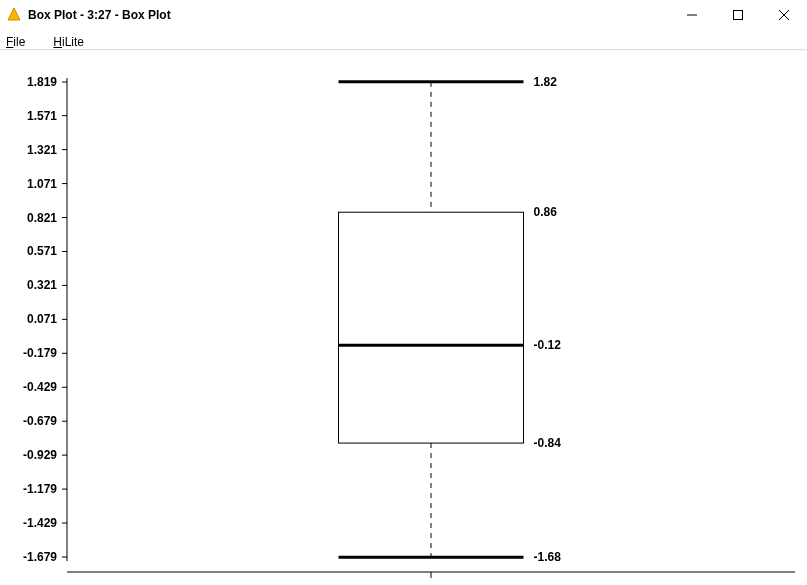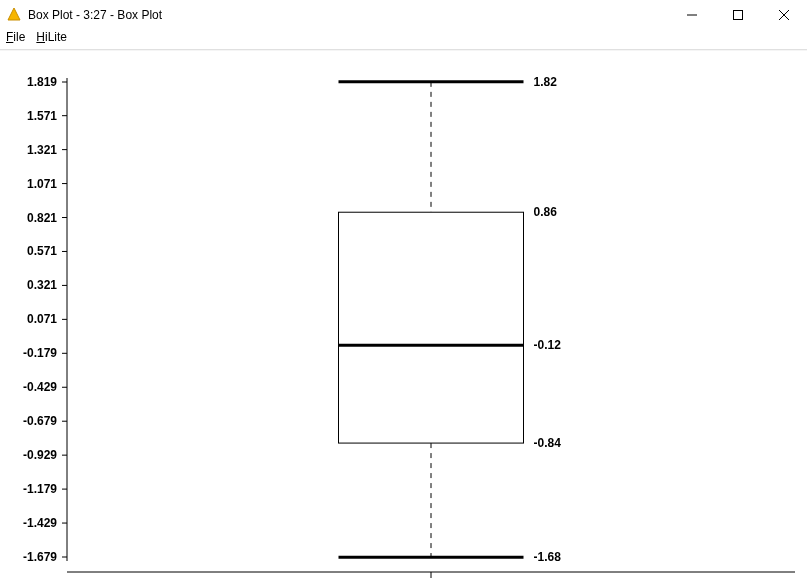--- a/index.html
+++ b/index.html
@@ -16,20 +16,21 @@
       overflow: hidden;
       position: relative;
     }
     .titlebar {
       height: 30px;
       display: flex;
       align-items: center;
       justify-content: space-between;
       padding: 0 0 0 6px;
       background: #fff;
+      font-weight: bold;
     }
     .titlebar-left {
       display: flex;
       align-items: center;
       gap: 6px;
     }
     .app-icon svg {
       display: block;
     }
     .title-text {
@@ -46,22 +47,22 @@
       height: 30px;
       display: flex;
       align-items: center;
       justify-content: center;
       cursor: default;
     }
     .win-btn svg { display:block; }
     .menubar {
       height: 20px;
       display: flex;
-      align-items: flex-start;
-      gap: 11px;
+      align-items: flex-end;
+      gap: 28px;
       padding: 0 6px;
       border-bottom: 1px solid #e0e0e0;
       box-shadow: 0 1px 0 #f5f5f5;
     }
     .menu-item {
       font-size: 12px;
       color: #000;
       cursor: default;
     }
     .menu-item .ul { text-decoration: underline; }

